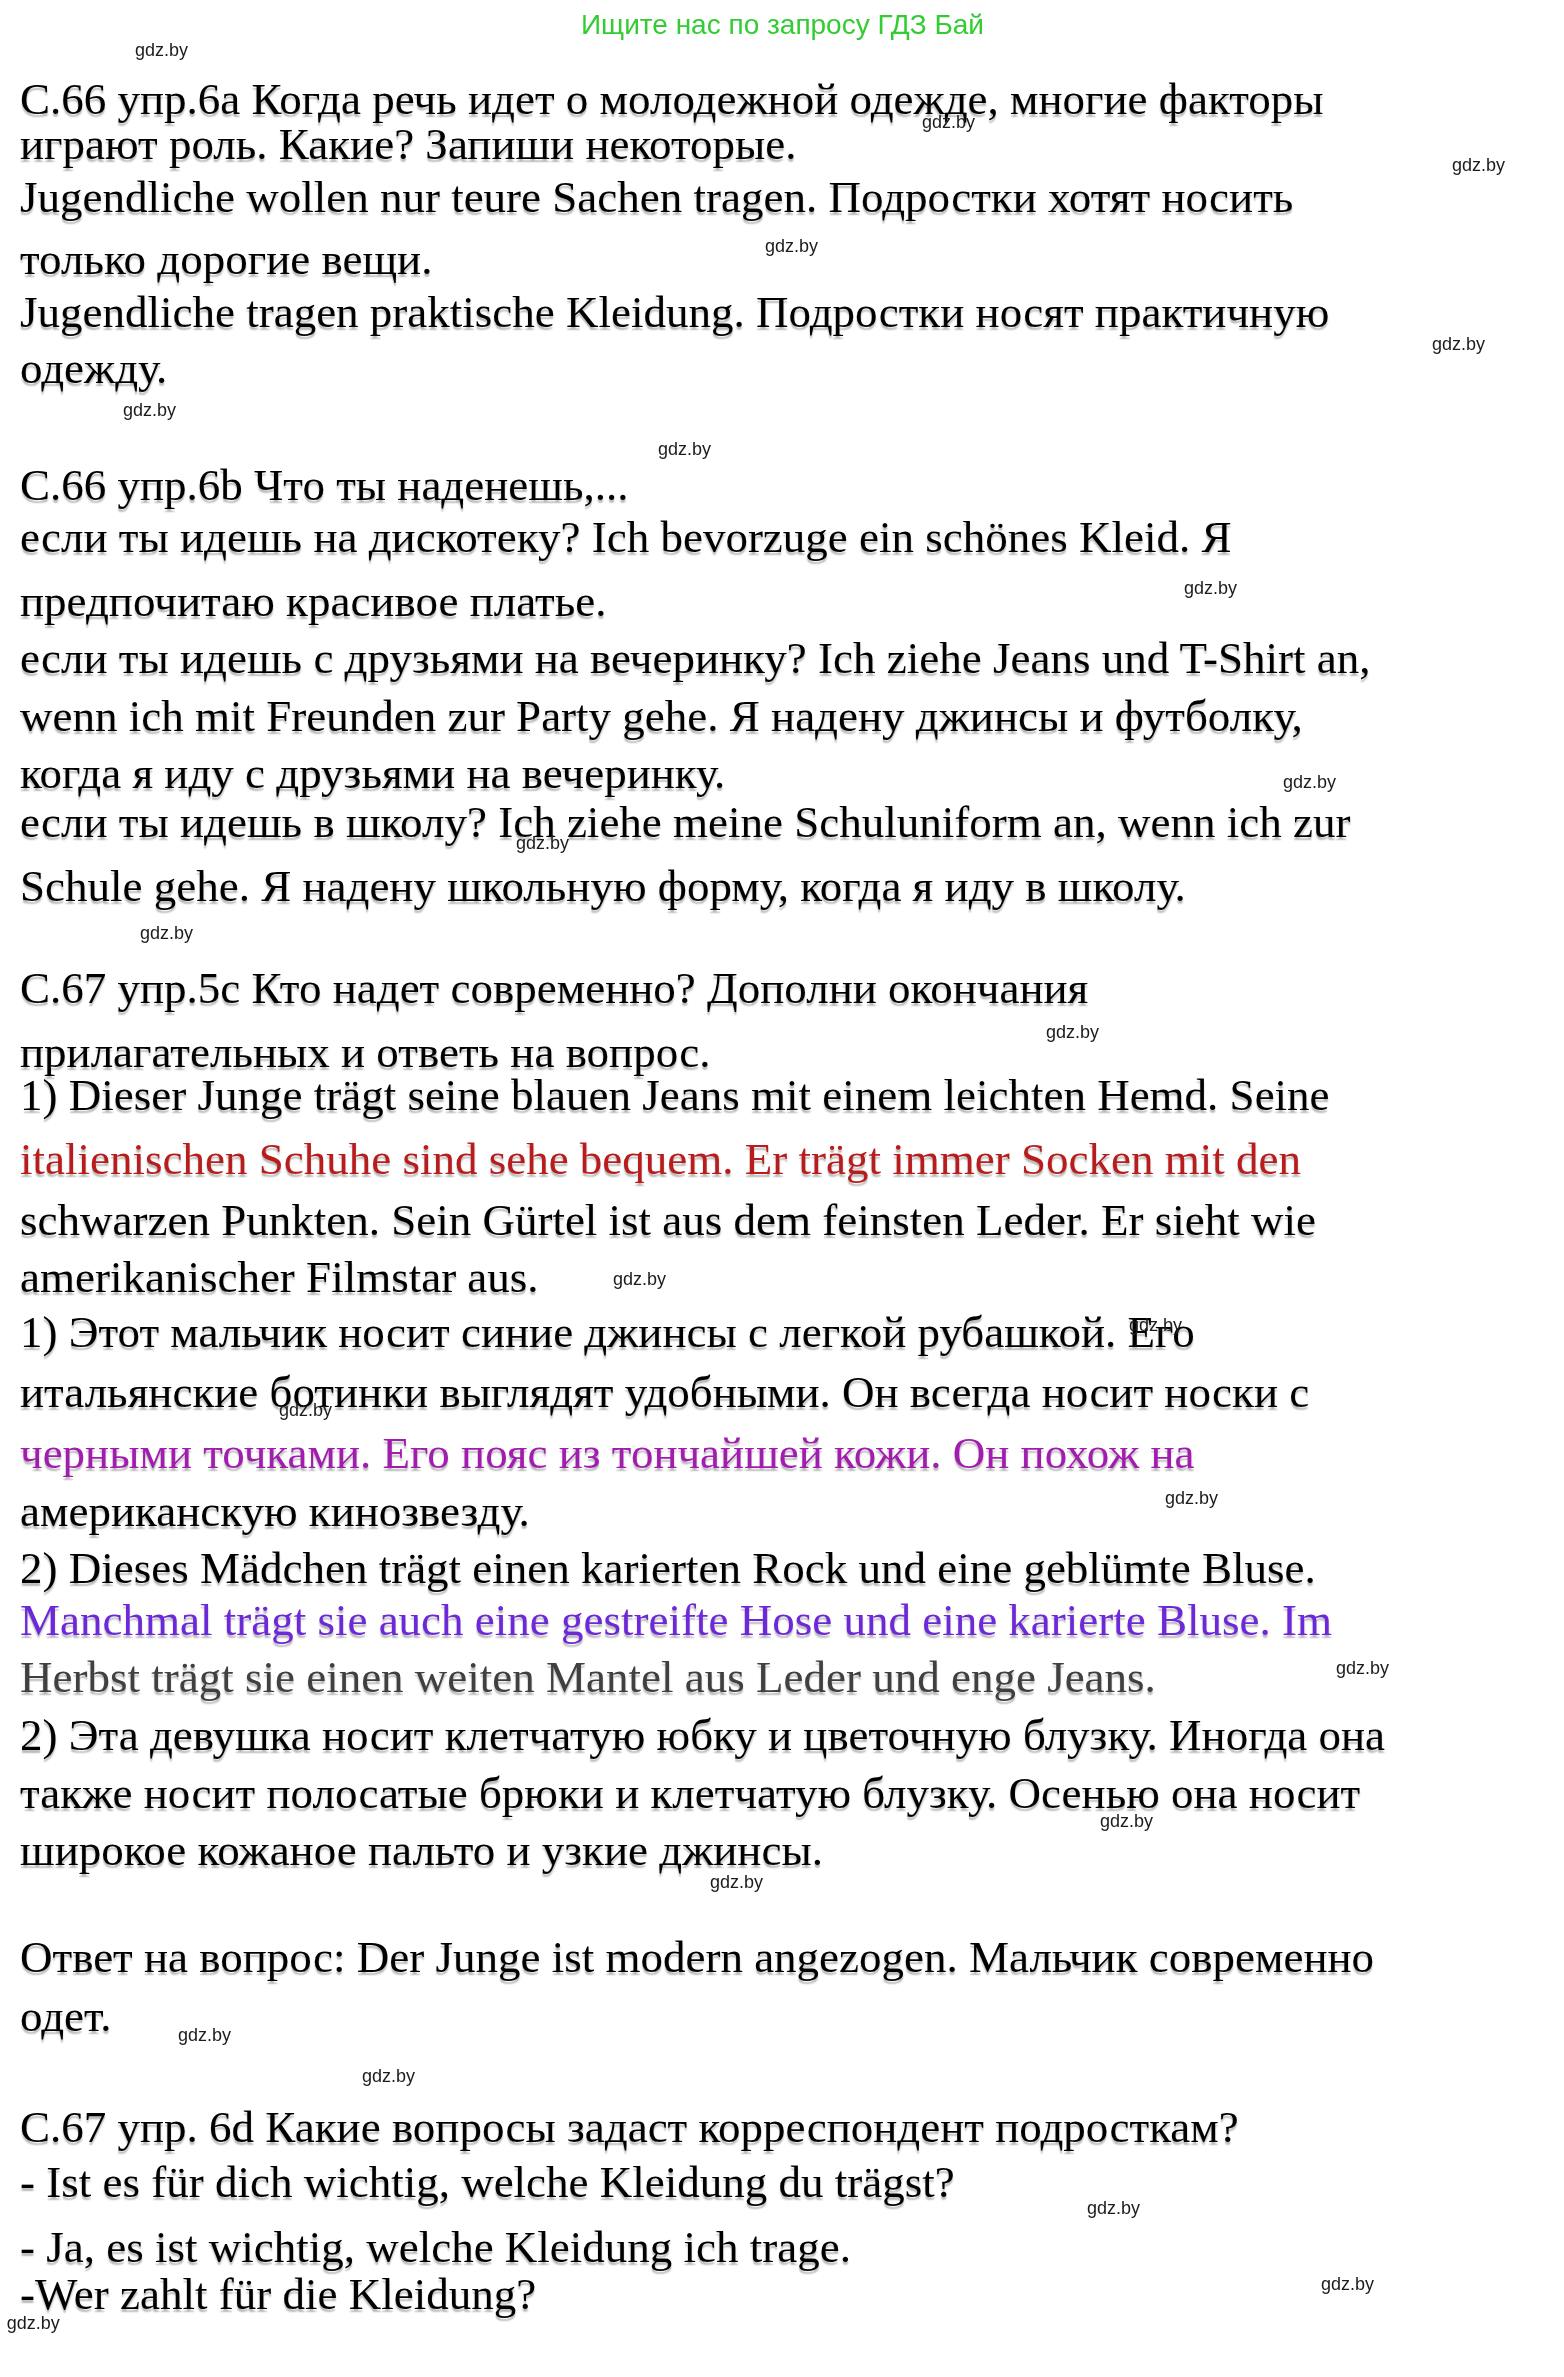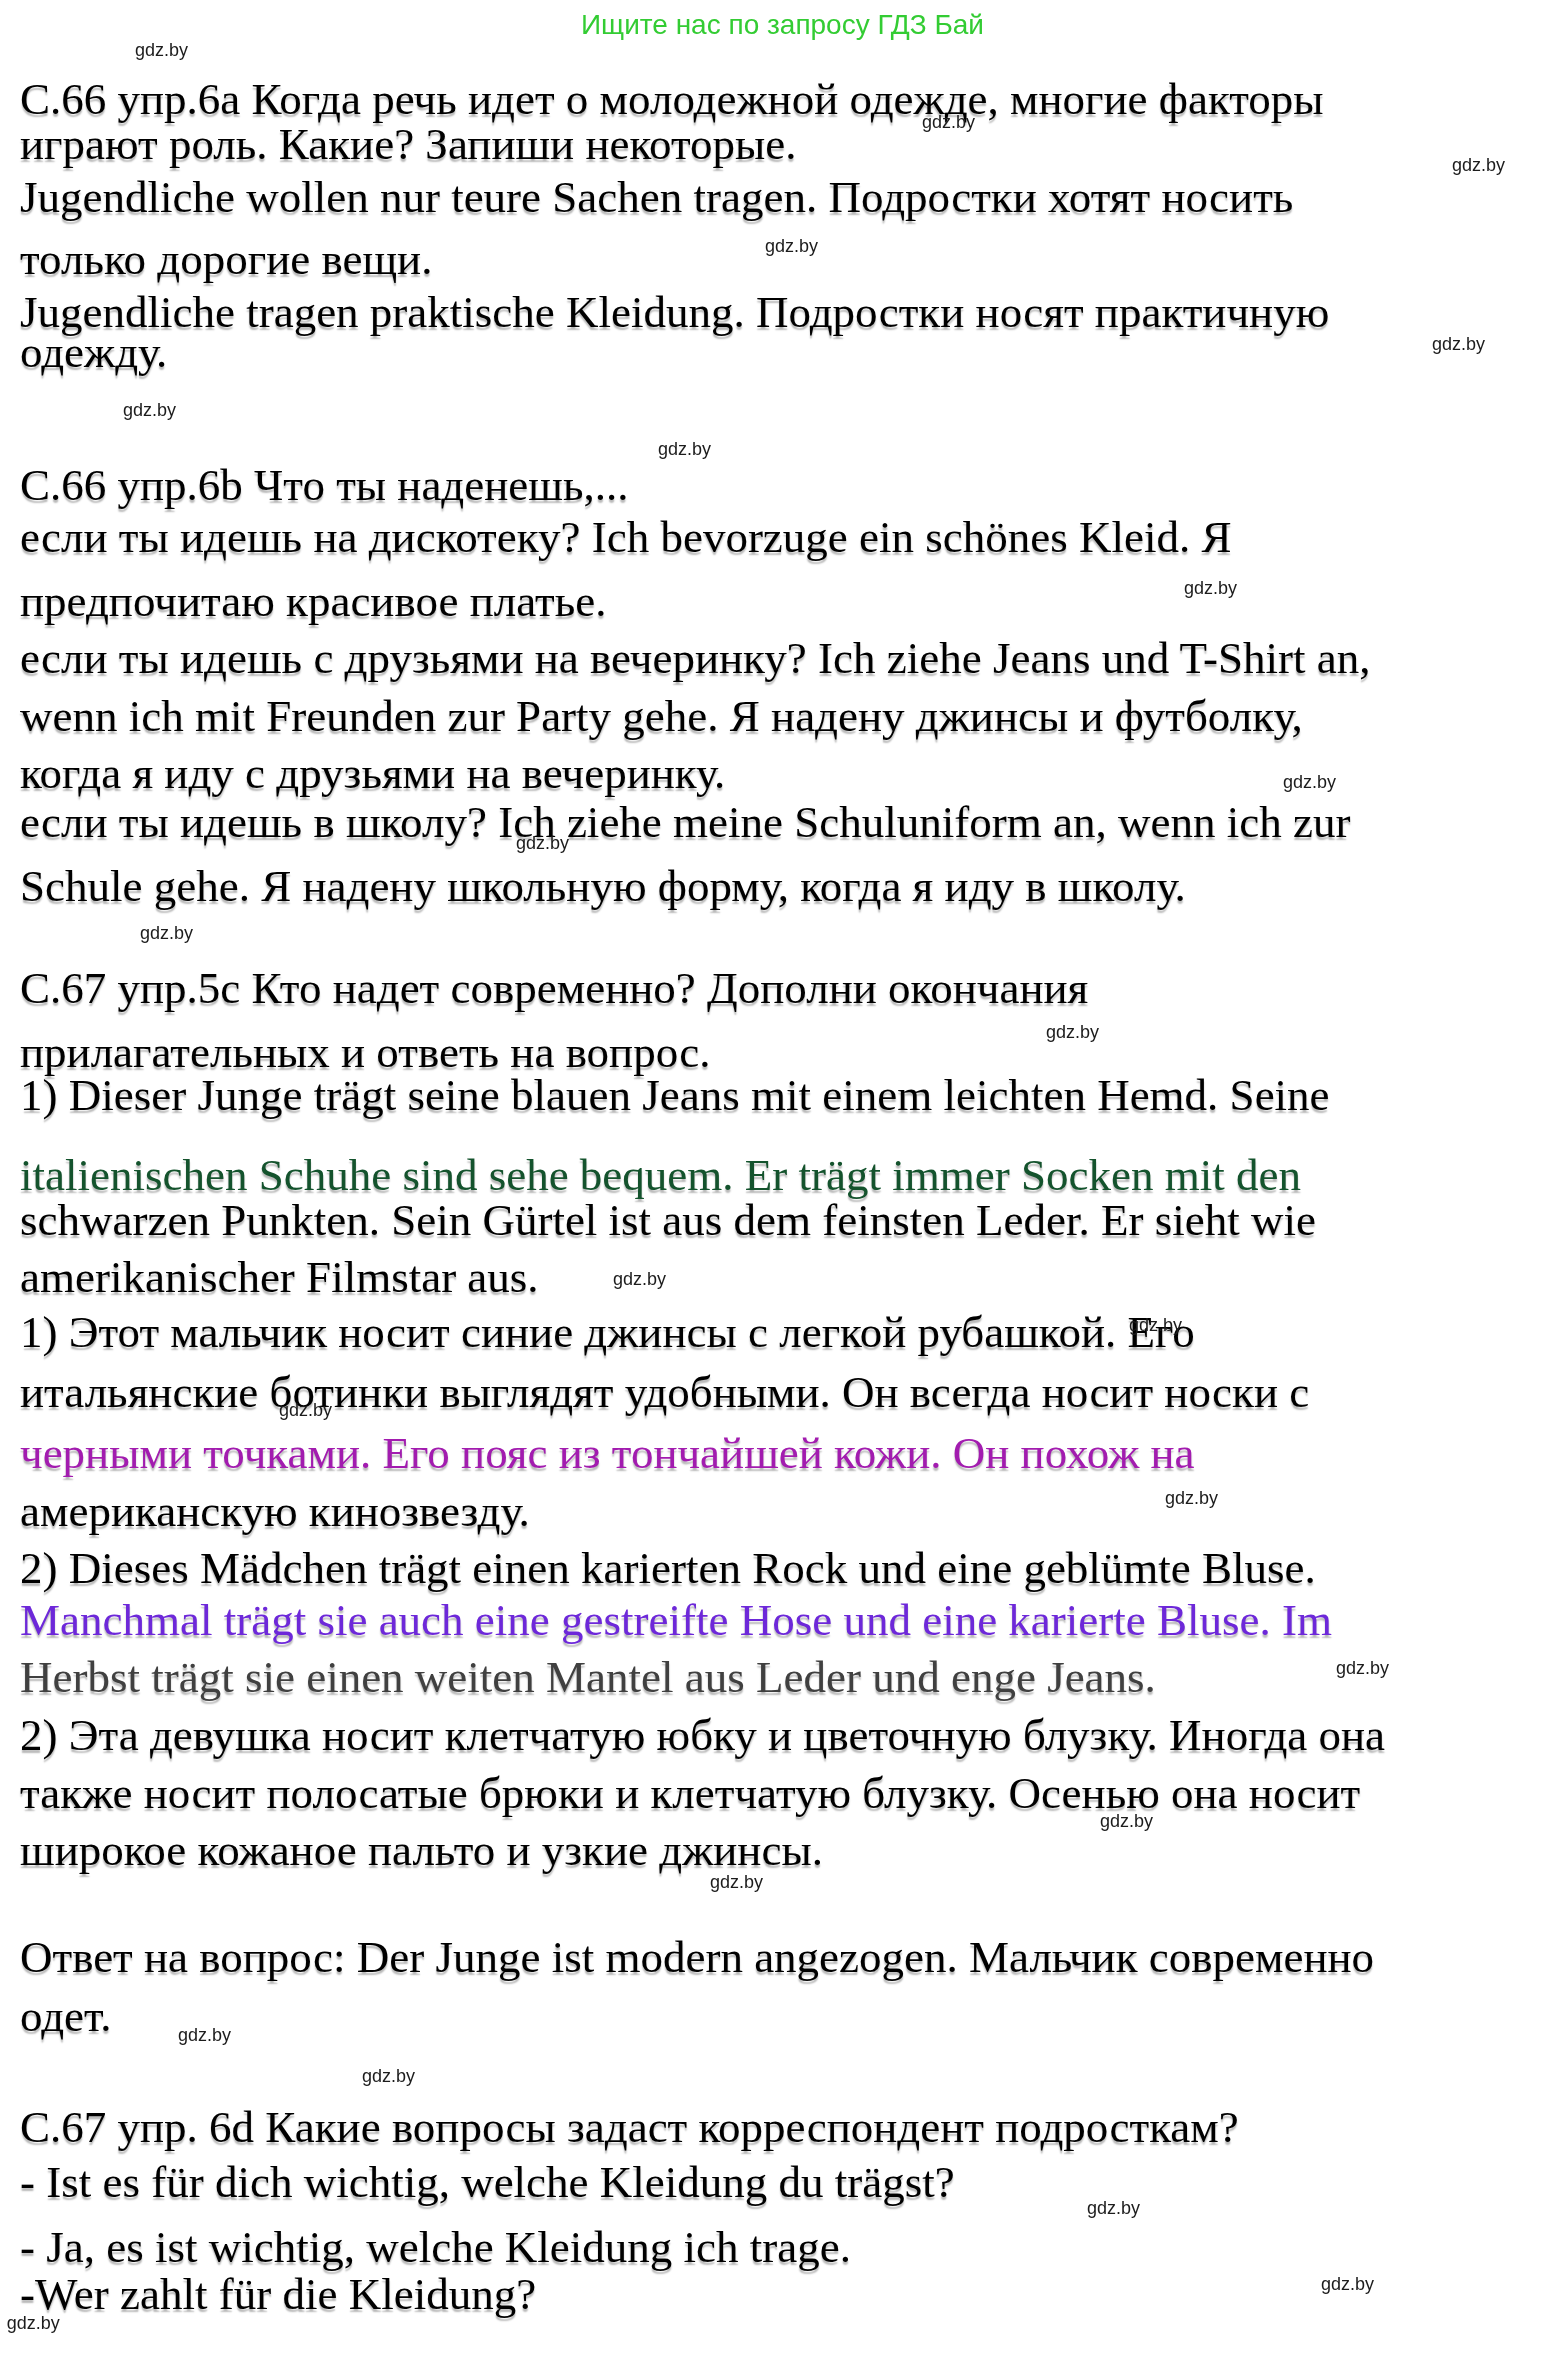--- a/index.html
+++ b/index.html
@@ -58,33 +58,33 @@
 
 <div class="page">
   <div class="header" style="color: rgb(51, 204, 51);">Ищите нас по запросу ГДЗ Бай</div>
 
   <div id="body-lines">
       <div class="line" style="top: 75px; color: rgb(0, 0, 0);">С.66 упр.6а Когда речь идет о молодежной одежде, многие факторы</div>
       <div class="line" style="top: 120px; color: rgb(0, 0, 0);">играют роль. Какие? Запиши некоторые.</div>
       <div class="line" style="top: 173px; color: rgb(0, 0, 0);">Jugendliche wollen nur teure Sachen tragen. Подростки хотят носить</div>
       <div class="line" style="top: 235px; color: rgb(0, 0, 0);">только дорогие вещи.</div>
       <div class="line" style="top: 288px; color: rgb(0, 0, 0);">Jugendliche tragen praktische Kleidung. Подростки носят практичную</div>
-      <div class="line" style="top: 328px; color: rgb(0, 0, 0); text-align: center;">одежду.</div>
+      <div class="line" style="top: 344px; color: rgb(0, 0, 0); text-align: center;">одежду.</div>
       <div class="line" style="top: 461px; color: rgb(0, 0, 0);">С.66 упр.6b Что ты наденешь,...</div>
       <div class="line" style="top: 513px; color: rgb(0, 0, 0);">если ты идешь на дискотеку? Ich bevorzuge ein schönes Kleid. Я</div>
       <div class="line" style="top: 577px; color: rgb(0, 0, 0);">предпочитаю красивое платье.</div>
       <div class="line" style="top: 634px; color: rgb(0, 0, 0);">если ты идешь с друзьями на вечеринку? Ich ziehe Jeans und T-Shirt an,</div>
       <div class="line" style="top: 692px; color: rgb(0, 0, 0);">wenn ich mit Freunden zur Party gehe. Я надену джинсы и футболку,</div>
       <div class="line" style="top: 749px; color: rgb(0, 0, 0);">когда я иду с друзьями на вечеринку.</div>
       <div class="line" style="top: 798px; color: rgb(0, 0, 0);">если ты идешь в школу? Ich ziehe meine Schuluniform an, wenn ich zur</div>
       <div class="line" style="top: 862px; color: rgb(0, 0, 0);">Schule gehe. Я надену школьную форму, когда я иду в школу.</div>
       <div class="line" style="top: 964px; color: rgb(0, 0, 0);">С.67 упр.5с Кто надет современно? Дополни окончания</div>
       <div class="line" style="top: 1028px; color: rgb(0, 0, 0);">прилагательных и ответь на вопрос.</div>
       <div class="line" style="top: 1071px; color: rgb(0, 0, 0);">1) Dieser Junge trägt seine blauen Jeans mit einem leichten Hemd. Seine</div>
-      <div class="line" style="top: 1135px; color: #14532d; margin-top: 16px;">italienischen Schuhe sind sehe bequem. Er trägt immer Socken mit den</div>
+      <div class="line" style="top: 1135px; color: #b91c1c;">italienischen Schuhe sind sehe bequem. Er trägt immer Socken mit den</div>
       <div class="line" style="top: 1196px; color: rgb(0, 0, 0);">schwarzen Punkten. Sein Gürtel ist aus dem feinsten Leder. Er sieht wie</div>
       <div class="line" style="top: 1253px; color: rgb(0, 0, 0);">amerikanischer Filmstar aus.</div>
       <div class="line" style="top: 1308px; color: rgb(0, 0, 0);">1) Этот мальчик носит синие джинсы с легкой рубашкой. Его</div>
       <div class="line" style="top: 1368px; color: rgb(0, 0, 0);">итальянские ботинки выглядят удобными. Он всегда носит носки с</div>
       <div class="line" style="top: 1429px; color: #a21caf;">черными точками. Его пояс из тончайшей кожи. Он похож на</div>
       <div class="line" style="top: 1487px; color: rgb(0, 0, 0);">американскую кинозвезду.</div>
       <div class="line" style="top: 1544px; color: rgb(0, 0, 0);">2) Dieses Mädchen trägt einen karierten Rock und eine geblümte Bluse.</div>
       <div class="line" style="top: 1596px; color: #6d28d9;">Manchmal trägt sie auch eine gestreifte Hose und eine karierte Bluse. Im</div>
       <div class="line" style="top: 1653px; color: #404040;">Herbst trägt sie einen weiten Mantel aus Leder und enge Jeans.</div>
       <div class="line" style="top: 1711px; color: rgb(0, 0, 0);">2) Эта девушка носит клетчатую юбку и цветочную блузку. Иногда она</div>

